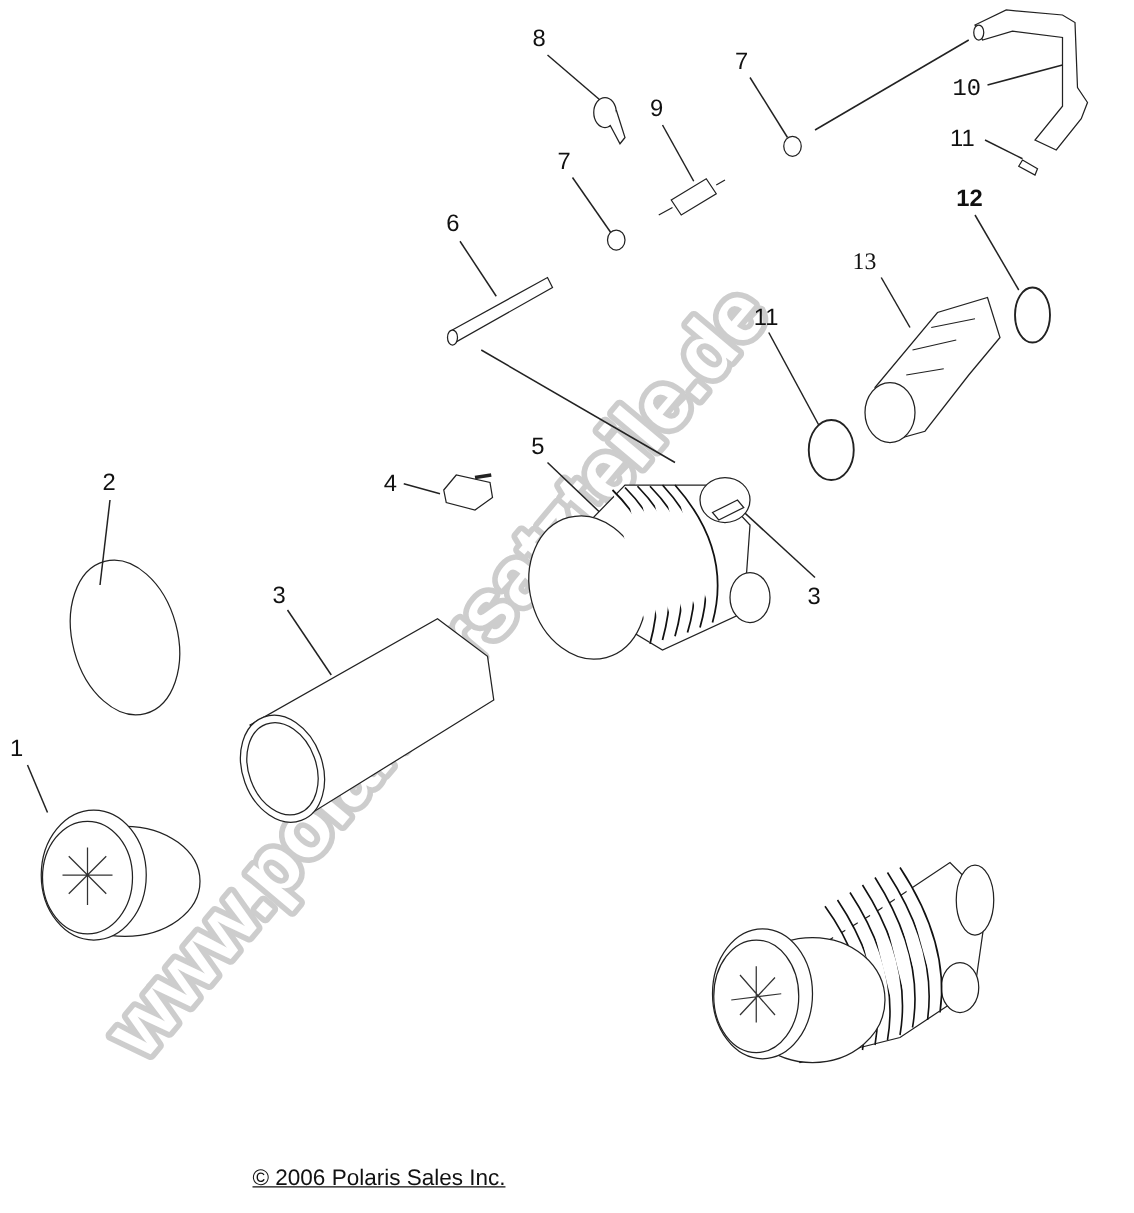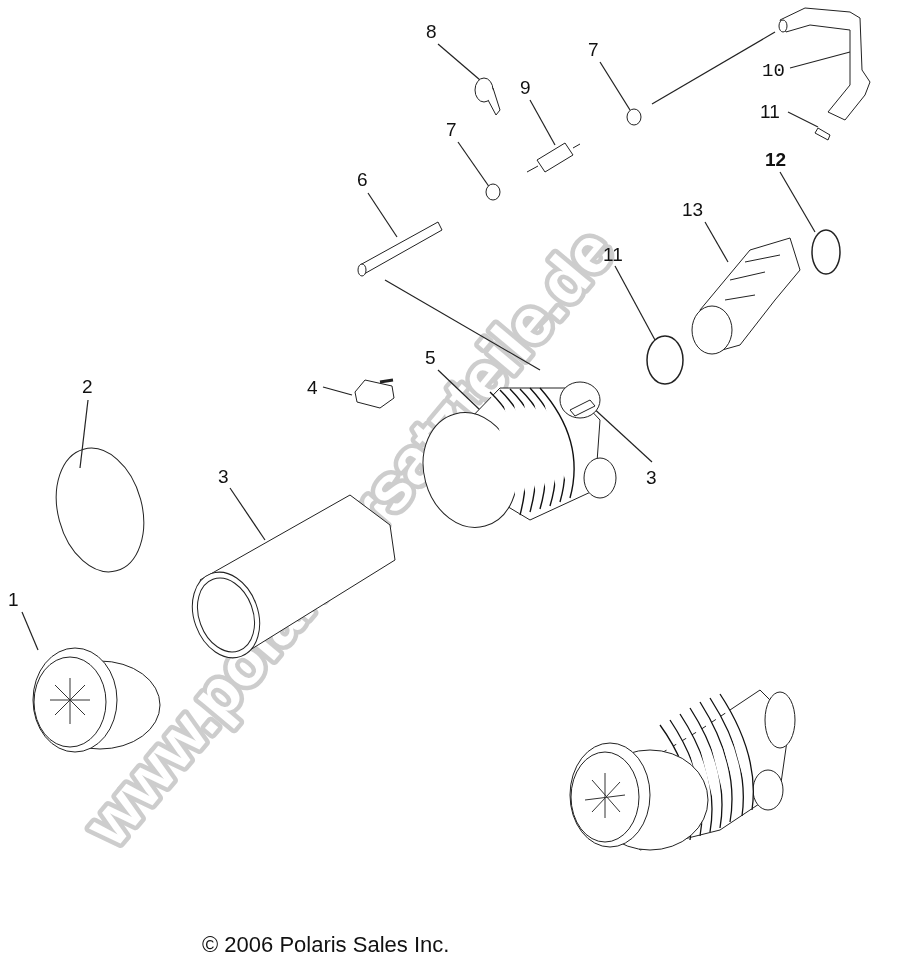--- a/index.html
+++ b/index.html
@@ -1,19 +1,19 @@
 <!DOCTYPE html>
 <html><head>
 <meta charset="utf-8">
 <style>
   html,body{margin:0;padding:0;background:#fff;}
   body{width:907px;height:970px;position:relative;overflow:hidden;font-family:"Liberation Sans",sans-serif;}
   svg{position:absolute;left:0;top:0;}
   .callout{position:absolute;font-size:19px;color:#111;line-height:1;}
-  .copyright{position:absolute;left:202px;top:932px;font-size:22px;color:#111;}
+  .copyright{position:absolute;left:202px;top:932px;font-size:18px;color:#111;text-decoration:underline;}
   .wm{font-family:"Liberation Sans",sans-serif;font-weight:bold;}
 </style>
 </head>
 <body>
 
 <svg width="907" height="970" viewBox="0 0 907 970">
 
   <g transform="translate(115,850) rotate(-50)" opacity="0.9">
     <text class="wm" x="0" y="0" font-size="64" fill="#fff" stroke="#c8c8c8" stroke-width="9" stroke-linejoin="round">www.polarisersatzteile.de</text>
     <text class="wm" x="0" y="0" font-size="64" fill="#fff">www.polarisersatzteile.de</text>
@@ -142,17 +142,17 @@
 <div class="callout" style="left:307px;top:378px;">4</div>
 <div class="callout" style="left:425px;top:348px;">5</div>
 <div class="callout" style="left:357px;top:170px;">6</div>
 <div class="callout" style="left:446px;top:120px;">7</div>
 <div class="callout" style="left:588px;top:40px;">7</div>
 <div class="callout" style="left:426px;top:22px;">8</div>
 <div class="callout" style="left:520px;top:78px;">9</div>
 <div class="callout" style="left:762px;top:62px;font-family:Liberation Mono, monospace;">10</div>
 <div class="callout" style="left:760px;top:102px;">11</div>
 <div class="callout" style="left:765px;top:150px;font-weight:bold;">12</div>
-<div class="callout" style="left:682px;top:200px;">13</div>
+<div class="callout" style="left:682px;top:200px;font-family:Liberation Serif, serif;">13</div>
 <div class="callout" style="left:603px;top:245px;">11</div>
 <div class="callout" style="left:646px;top:468px;">3</div>
 
 <div class="copyright">© 2006 Polaris Sales Inc.</div>
 
 </body></html>

